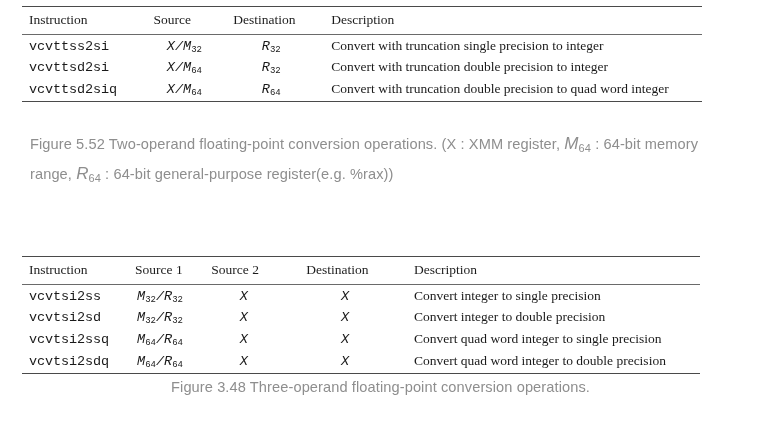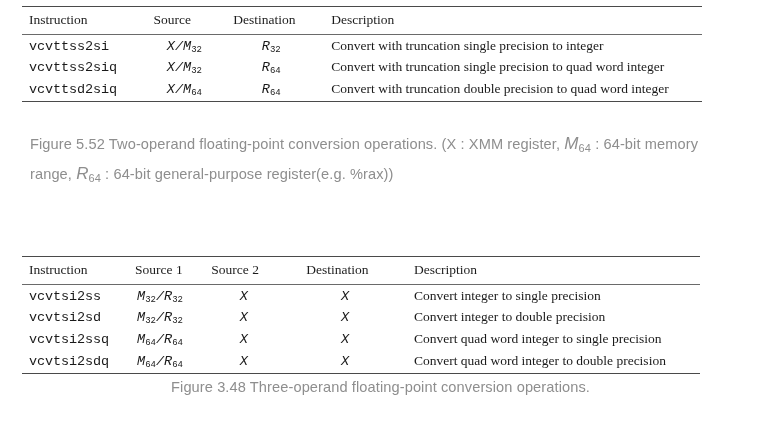--- a/index.html
+++ b/index.html
@@ -145,24 +145,24 @@
     </tr>
   </thead>
   <tbody>
     <tr>
       <td class="c-instr mnemonic">vcvttss2si</td>
       <td class="c-src val operand"><span>X/M</span><sub>32</sub></td>
       <td class="c-dst val operand"><span>R</span><sub>32</sub></td>
       <td class="c-desc desc">Convert with truncation single precision to integer</td>
     </tr>
     <tr>
-      <td class="c-instr mnemonic">vcvttss2siq</td>
-      <td class="c-src val operand"><span>X/M</span><sub>32</sub></td>
-      <td class="c-dst val operand"><span>R</span><sub>64</sub></td>
-      <td class="c-desc desc">Convert with truncation single precision to quad word integer</td>
+      <td class="c-instr mnemonic">vcvttsd2si</td>
+      <td class="c-src val operand"><span>X/M</span><sub>64</sub></td>
+      <td class="c-dst val operand"><span>R</span><sub>32</sub></td>
+      <td class="c-desc desc">Convert with truncation double precision to integer</td>
     </tr>
     <tr>
       <td class="c-instr mnemonic">vcvttsd2siq</td>
       <td class="c-src val operand"><span>X/M</span><sub>64</sub></td>
       <td class="c-dst val operand"><span>R</span><sub>64</sub></td>
       <td class="c-desc desc">Convert with truncation double precision to quad word integer</td>
     </tr>
     <tr class="rule-row">
       <td class="rule-bottom c-instr"></td>
       <td class="rule-bottom c-src"></td>

